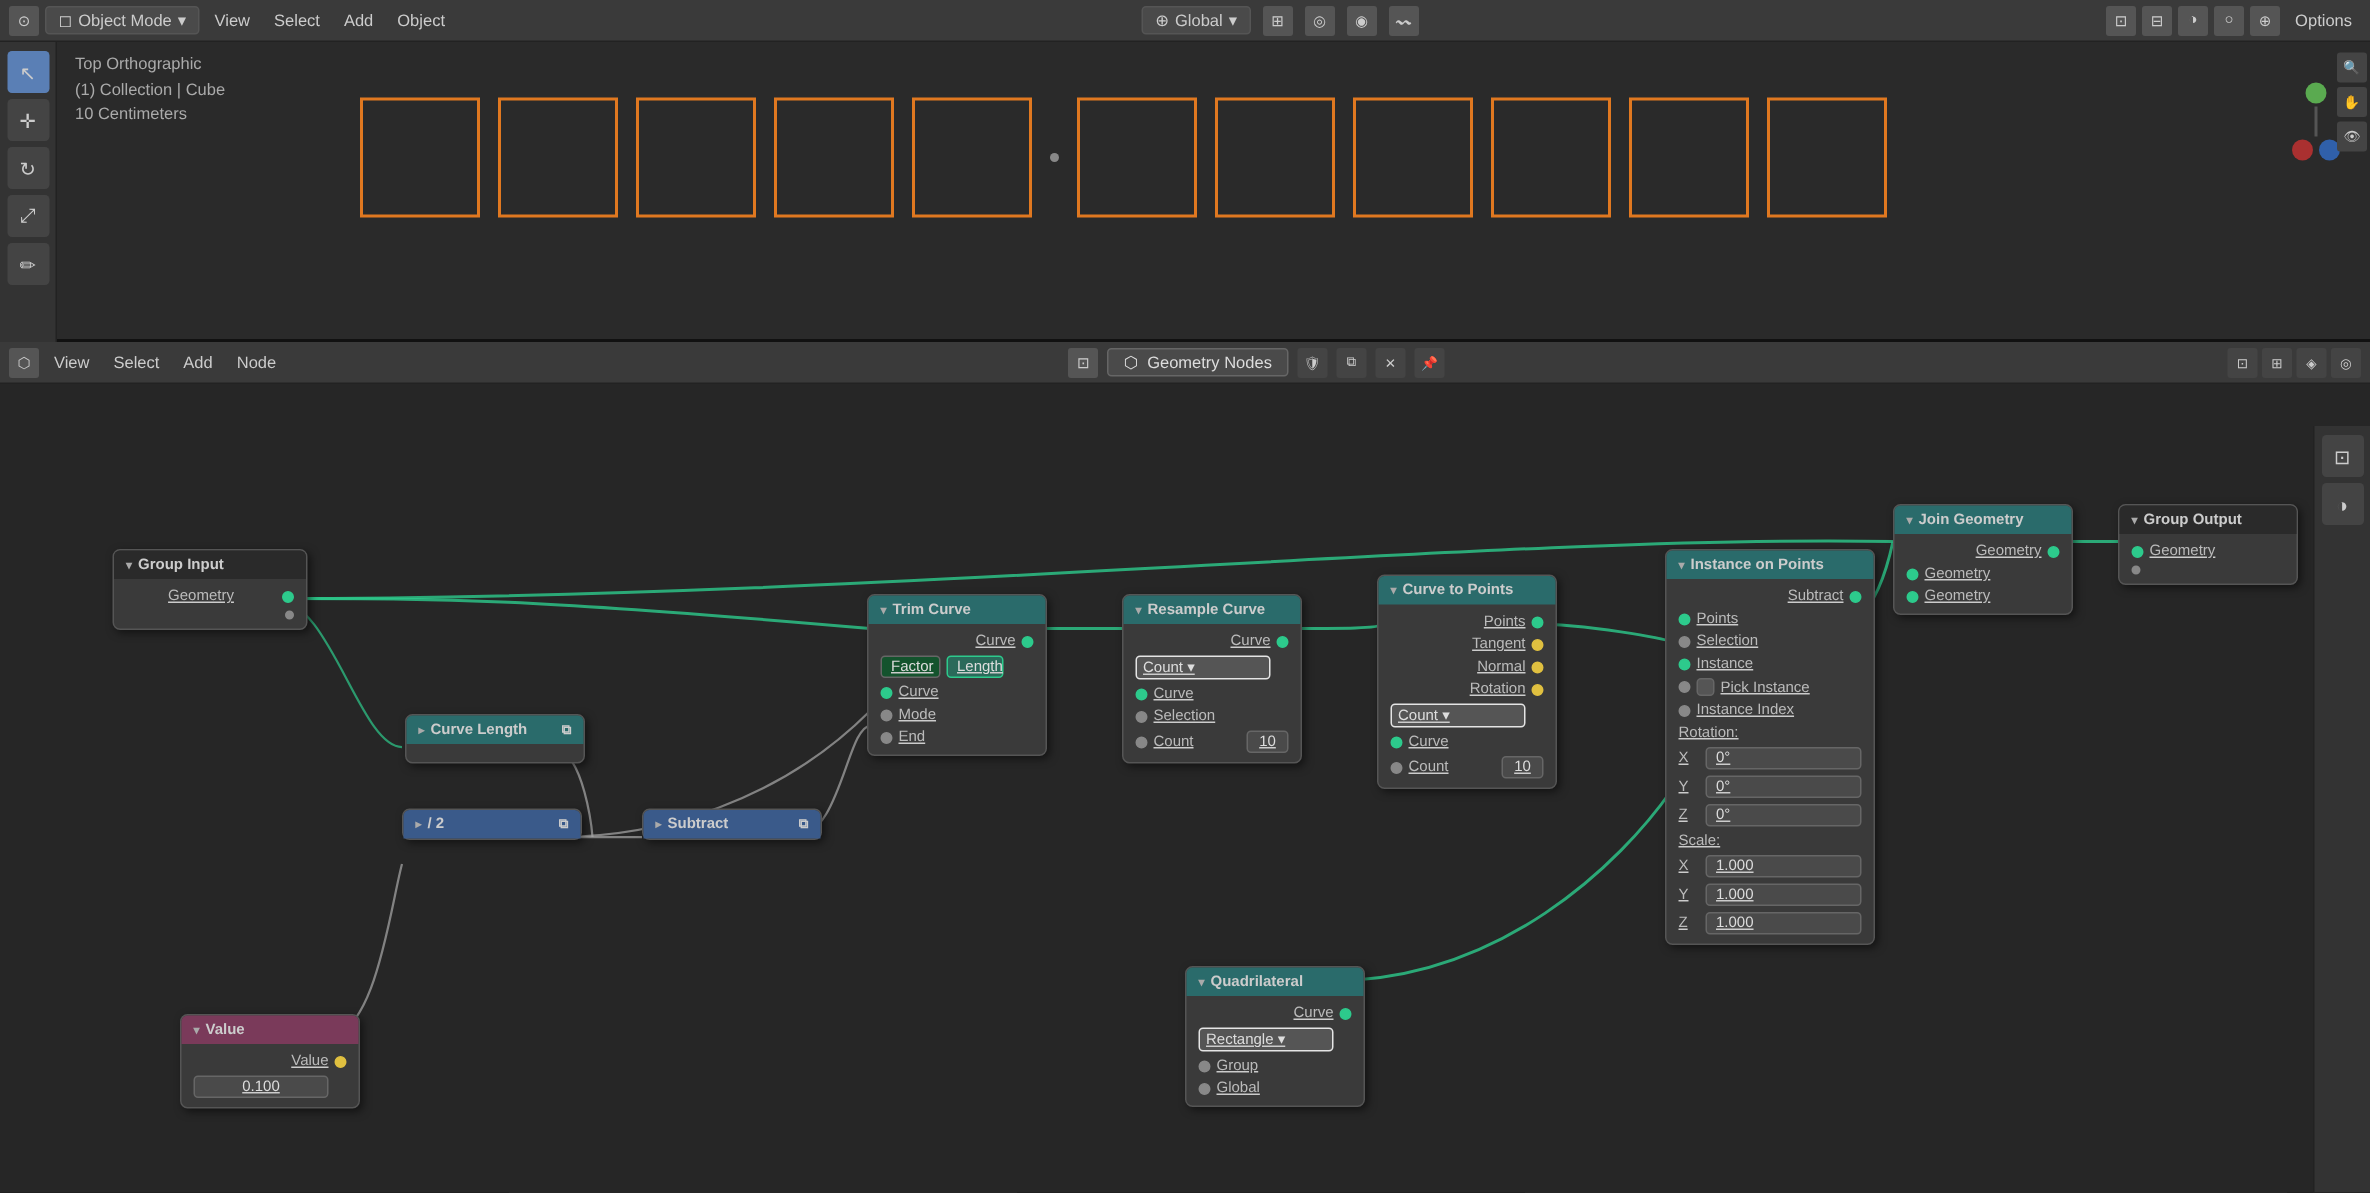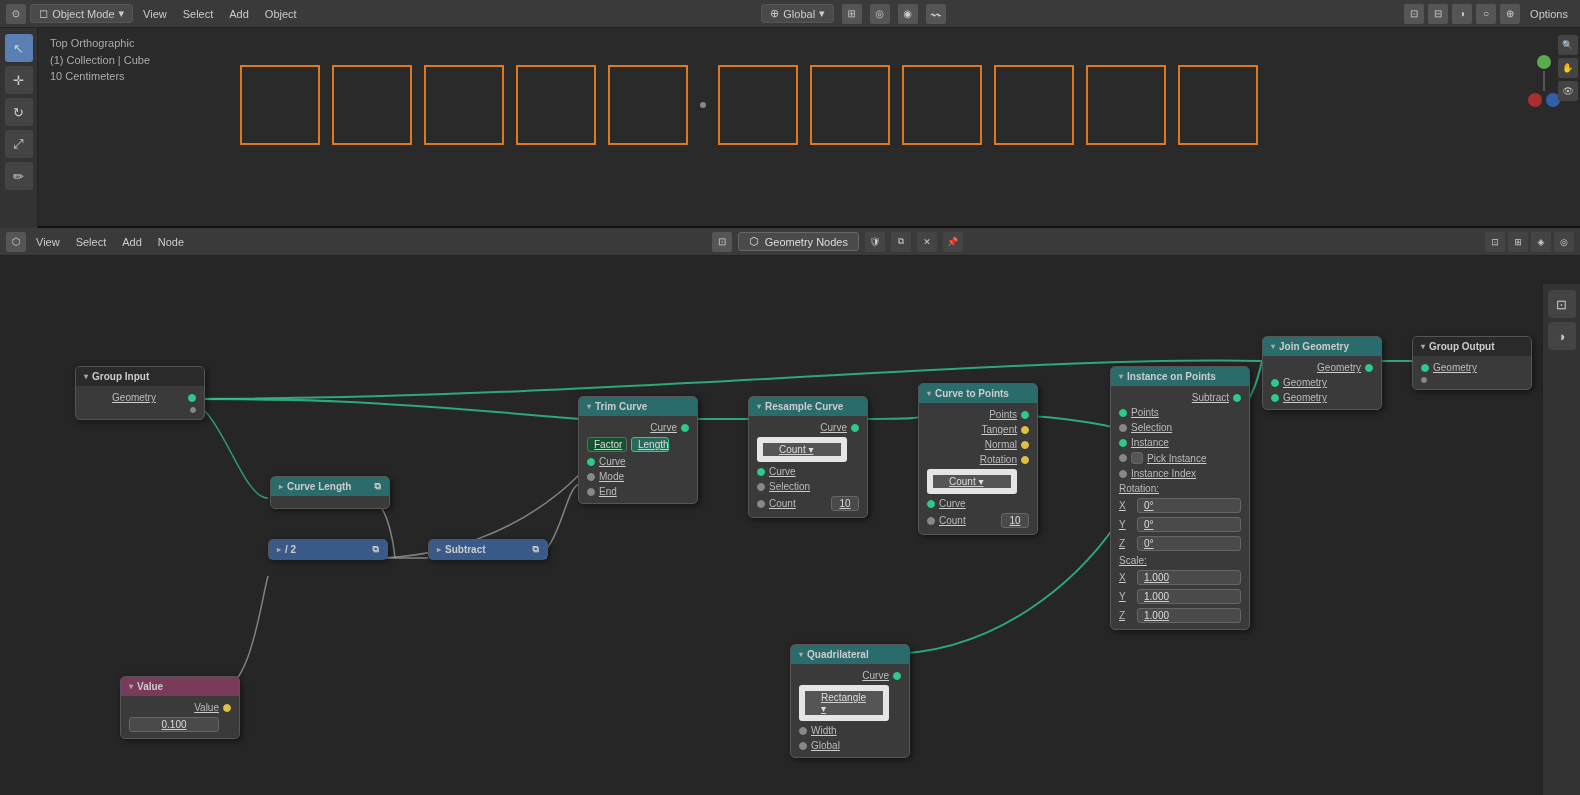--- a/index.html
+++ b/index.html
@@ -264,23 +264,23 @@
       border-radius: 3px;
       padding: 1px 6px;
       color: #ddd;
       font-size: 10px;
       width: 60px;
     }
     .node-input-field.teal-bg { background: #2a6a5a; border-color: #2dca8c; }
 
     .node-dropdown {
       background: #555;
-      border: 6px solid #e5e5e5;
+      border: 1px solid #e5e5e5;
       border-radius: 3px;
-      padding: 1px 16px;
+      padding: 1px 4px;
       color: #ddd;
       font-size: 10px;
       display: flex; align-items: center; gap: 2px;
     }
 
     .collapse-arrow { font-size: 8px; color: #aaa; }
 
     
     #connections-svg {
       position: absolute;
@@ -745,21 +745,21 @@
         <div class="node-row">
           <span style="flex:1;"></span>
           <span class="socket-label right">Curve</span>
           <div class="socket teal"></div>
         </div>
         <div class="node-row">
           <div class="node-dropdown" style="width:90px;">Rectangle ▾</div>
         </div>
         <div class="node-row">
           <div class="socket gray"></div>
-          <span class="socket-label">Width</span>
+          <span class="socket-label">Group</span>
         </div>
         <div class="node-row">
           <div class="socket gray"></div>
           <span class="socket-label">Global</span>
         </div>
       </div>
     </div>
 
     <div class="node" style="left:120px;top:420px;width:110px;">
       <div class="node-header pink">

